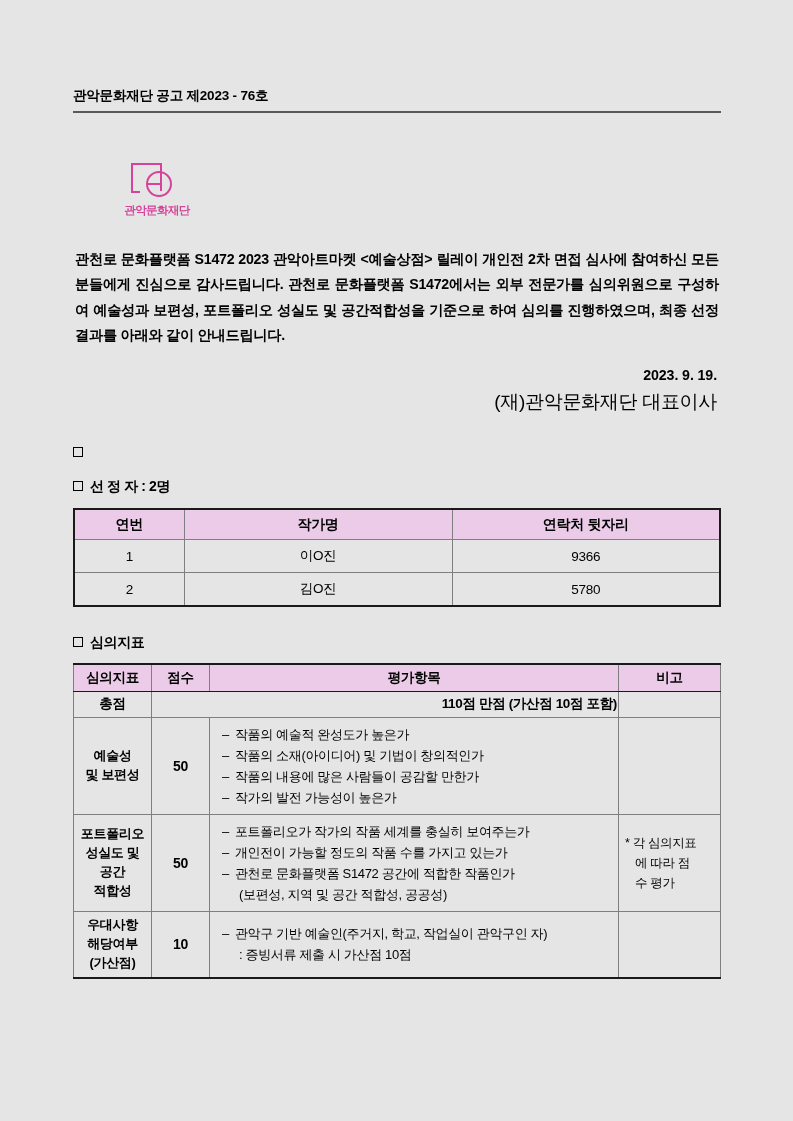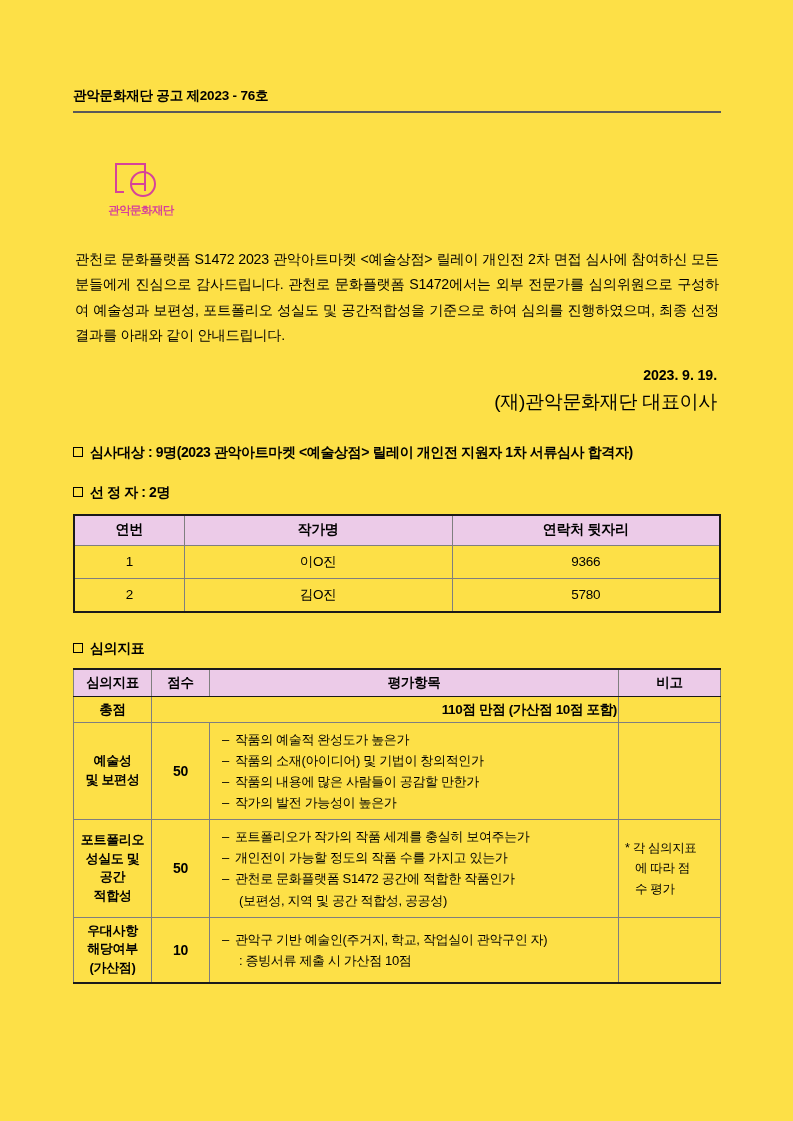--- a/index.html
+++ b/index.html
@@ -11,21 +11,21 @@
   body {
     font-family: "Liberation Sans", "DejaVu Sans", sans-serif;
     color: #000000;
     -webkit-font-smoothing: antialiased;
   }
   .page {
     position: relative;
     width: 793px;
     height: 1121px;
     margin: 0 auto;
-    background: #fde047;
+    background: #e5e5e5;
     overflow: hidden;
     box-sizing: border-box;
   }
   .content {
     position: absolute;
     left: 73px;
     top: 88px;
     width: 648px;
   }
 
@@ -45,21 +45,21 @@
   }
 
   
   .header-block {
     position: relative;
     height: 78px;
     margin-top: 14px;
   }
   .logo {
     position: absolute;
-    left: 20px;
+    left: 36px;
     top: 34px;
     width: 96px;
     text-align: center;
   }
   .logo-mark {
     width: 56px;
     height: 40px;
     margin: 0 auto;
     position: relative;
   }
@@ -131,20 +131,21 @@
 
   
   .body-para {
     margin-top: 42px;
     font-size: 14.2px;
     line-height: 1.78;
     text-align: justify;
     text-justify: inter-character;
     letter-spacing: -0.25px;
     padding: 0 2px;
+    font-weight: bold;
   }
 
   
   .signoff {
     margin-top: 16px;
     text-align: right;
     padding-right: 4px;
   }
   .sign-date {
     font-size: 14.2px;
@@ -297,21 +298,20 @@
 
     <div class="body-para">관천로 문화플랫폼 S1472 2023 관악아트마켓 &lt;예술상점&gt; 릴레이 개인전 2차 면접 심사에 참여하신 모든 분들에게 진심으로 감사드립니다. 관천로 문화플랫폼 S1472에서는 외부 전문가를 심의위원으로 구성하여 예술성과 보편성, 포트폴리오 성실도 및 공간적합성을 기준으로 하여 심의를 진행하였으며, 최종 선정 결과를 아래와 같이 안내드립니다.</div>
 
     <div class="signoff">
       <div class="sign-date">2023. 9. 19.</div>
       <div class="sign-name">(재)관악문화재단 대표이사</div>
     </div>
 
     <div class="sec">
       <span class="sec-box"></span>
-      <span class="sec-label">심사대상 : 9명(2023 관악아트마켓 &lt;예술상점&gt; 릴레이 개인전 지원자 1차 서류심사 합격자)</span>
     </div>
 
     <div class="sec sec-tight">
       <span class="sec-box"></span>
       <span class="sec-label">선 정 자 : 2명</span>
     </div>
 
     <div class="tbl-wrap">
       <table class="t1">
         <colgroup>

